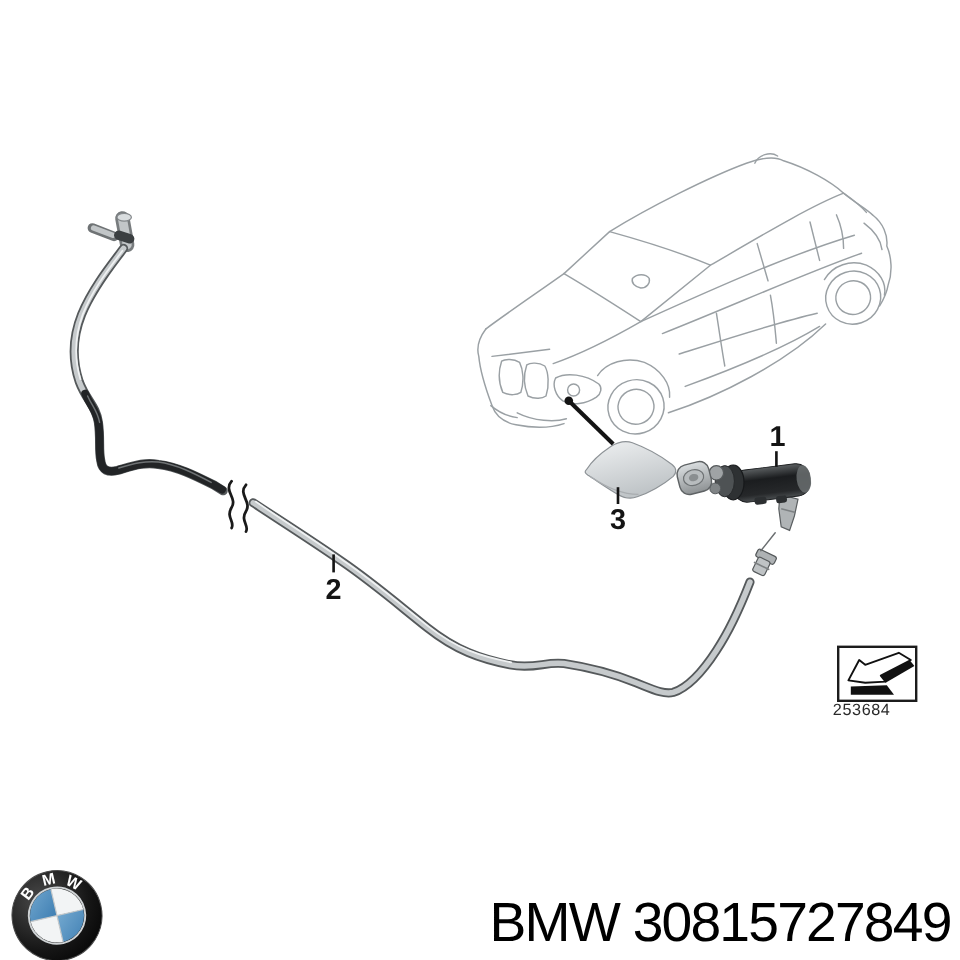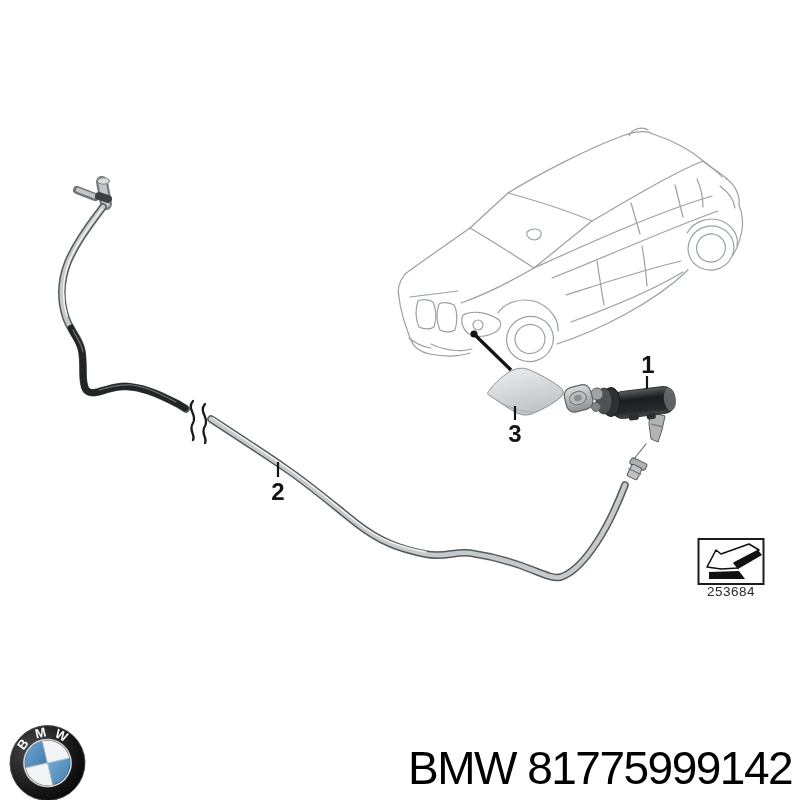--- a/index.html
+++ b/index.html
@@ -1,21 +1,21 @@
 <!DOCTYPE html>
 <html><head>
 <meta charset="utf-8">
 <style>
   html,body{margin:0;padding:0;background:#ffffff;}
   .stage{position:relative;width:800px;height:800px;background:#ffffff;overflow:hidden;
          font-family:"Liberation Sans",sans-serif;}
   .stage svg{position:absolute;left:0;top:0;}
   .callout{position:absolute;font-weight:bold;font-size:24px;color:#141414;
            width:24px;text-align:center;line-height:1;font-family:"Liberation Sans",sans-serif;}
-  .thumb-code{position:absolute;left:694px;top:584px;width:74px;text-align:center;
+  .thumb-code{position:absolute;left:694px;top:584px;width:74px;text-align:left;
               font-size:13.5px;letter-spacing:.5px;color:#2a2a2a;}
   .footer-text{position:absolute;left:408px;top:741px;font-size:46px;color:#000;
                letter-spacing:-1.5px;white-space:nowrap;}
 </style>
 </head>
 <body>
 
 <div class="stage">
 
 <svg width="800" height="800" viewBox="0 0 800 800">
@@ -172,15 +172,15 @@
     <text transform="rotate(40) translate(0,-26.5)" text-anchor="middle" fill="#ffffff" font-family="Liberation Sans, sans-serif" font-size="13" font-weight="bold">W</text>
   </g>
 </svg>
 
 <div class="callout" style="left:636px;top:353px;">1</div>
 <div class="callout" style="left:266px;top:480px;">2</div>
 <div class="callout" style="left:503px;top:422px;">3</div>
 
 <div class="thumb-code">253684</div>
 
-<div class="footer-text">BMW 81775999142</div>
+<div class="footer-text">BMW 30815727849</div>
 
 </div>
 
 </body></html>

